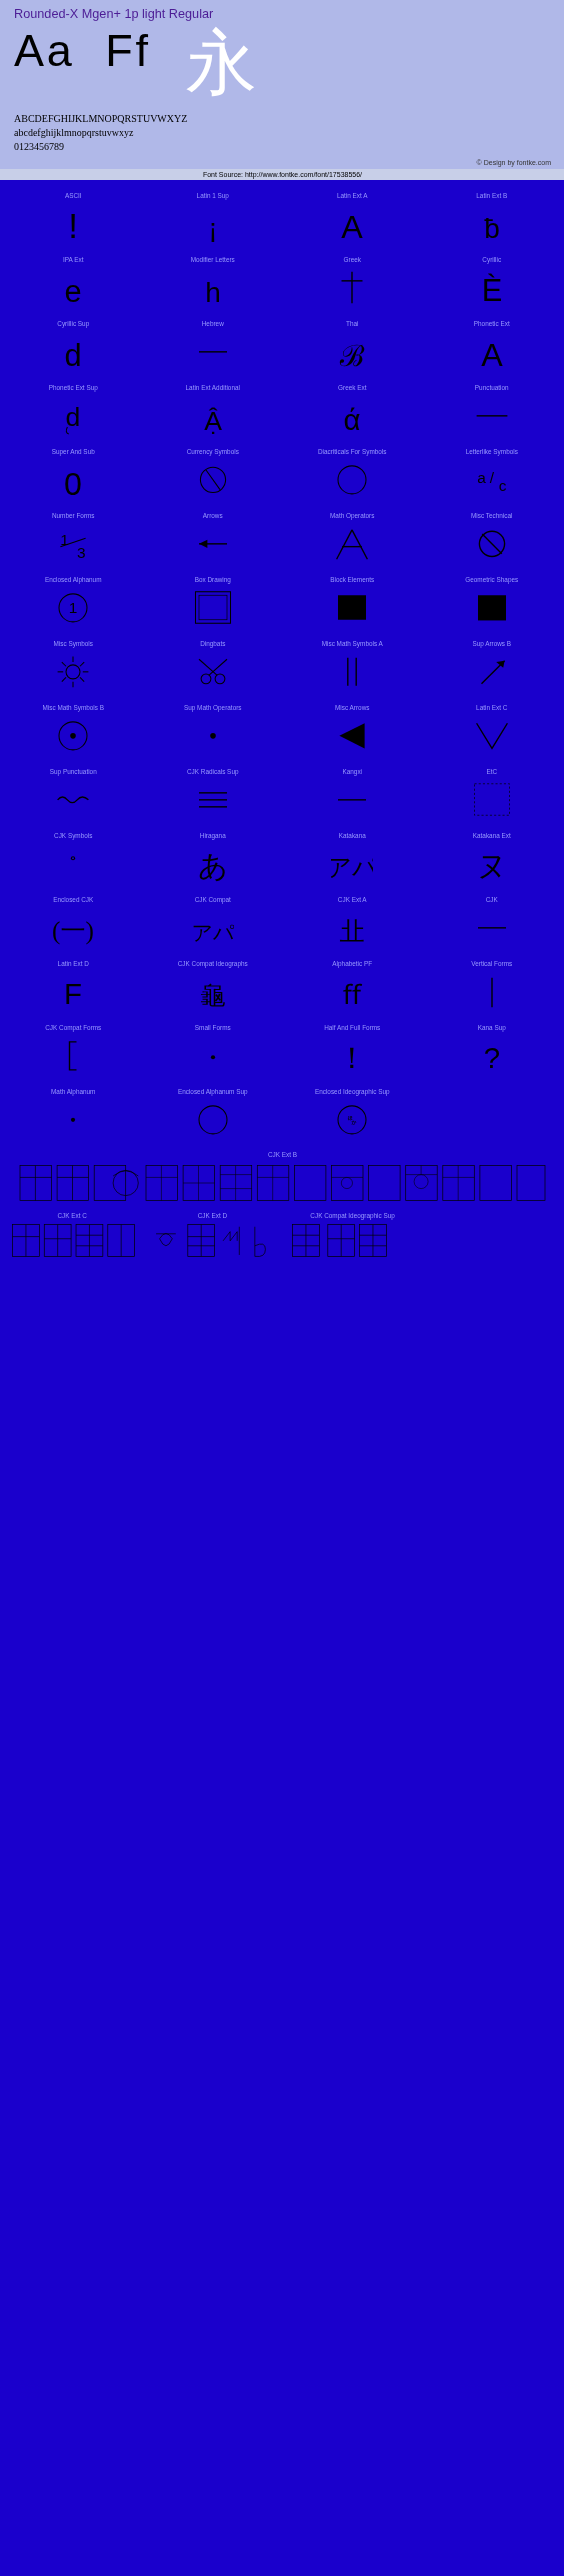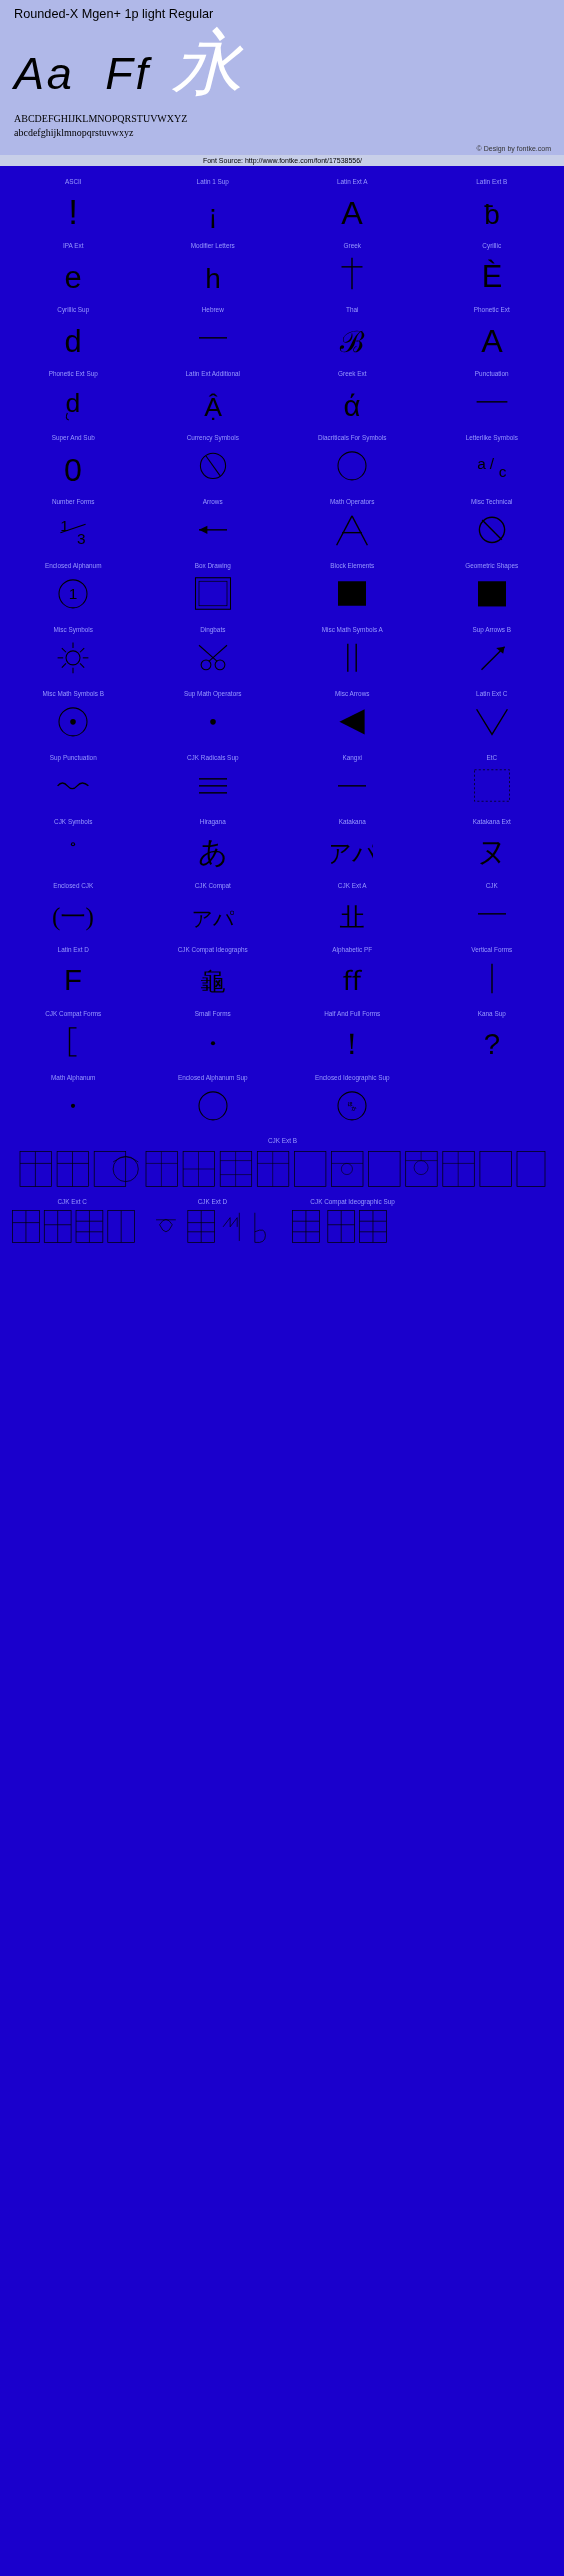--- a/index.html
+++ b/index.html
@@ -9,29 +9,29 @@
       font-family: Arial, sans-serif;
     }
 
     
     .header-section {
       background: #b0b8e8;
       padding: 7px 14px 10.6px 14px;
       text-align: left;
     }
     .font-title {
-      color: #000000;
+      color: #4c1d95;
       font-size: 12.7px;
       font-weight: normal;
       margin-bottom: 5.6px;
     }
     .font-preview-row {
       display: flex;
-      align-items: flex-end;
-      font-style: italic;
+      align-items: flex-start;
+      gap: 14px;
     }
     .alphabet-section {
       background: #b0b8e8;
       padding: 3.5px 14px;
       font-family: Liberation Serif, serif;
     }
     .alphabet-line {
       color: #000;
       font-size: 10px;
       line-height: 1.4;
@@ -104,20 +104,21 @@
     <div style="color:#000;font-size:45px;font-weight:300;line-height:1.05;letter-spacing:2.8px;">
       <div>Aa&nbsp;&nbsp;Ff</div>
     </div>
     <div style="color:#fff;font-size:71px;line-height:1;margin-left:21px;">永</div>
   </div>
 </div>
 
 <div class="alphabet-section">
   <div class="alphabet-line">ABCDEFGHIJKLMNOPQRSTUVWXYZ</div>
   <div class="alphabet-line">abcdefghijklmnopqrstuvwxyz</div>
+  <div class="alphabet-line">0123456789</div>
 </div>
 
 <div class="copyright-line">© Design by fontke.com</div>
 <div class="source-line">Font Source: http://www.fontke.com/font/17538556/</div>
 
 <div class="glyph-grid">
 
   <div class="glyph-cell">
     <div class="glyph-label">ASCII</div>
     <div class="glyph-char">

